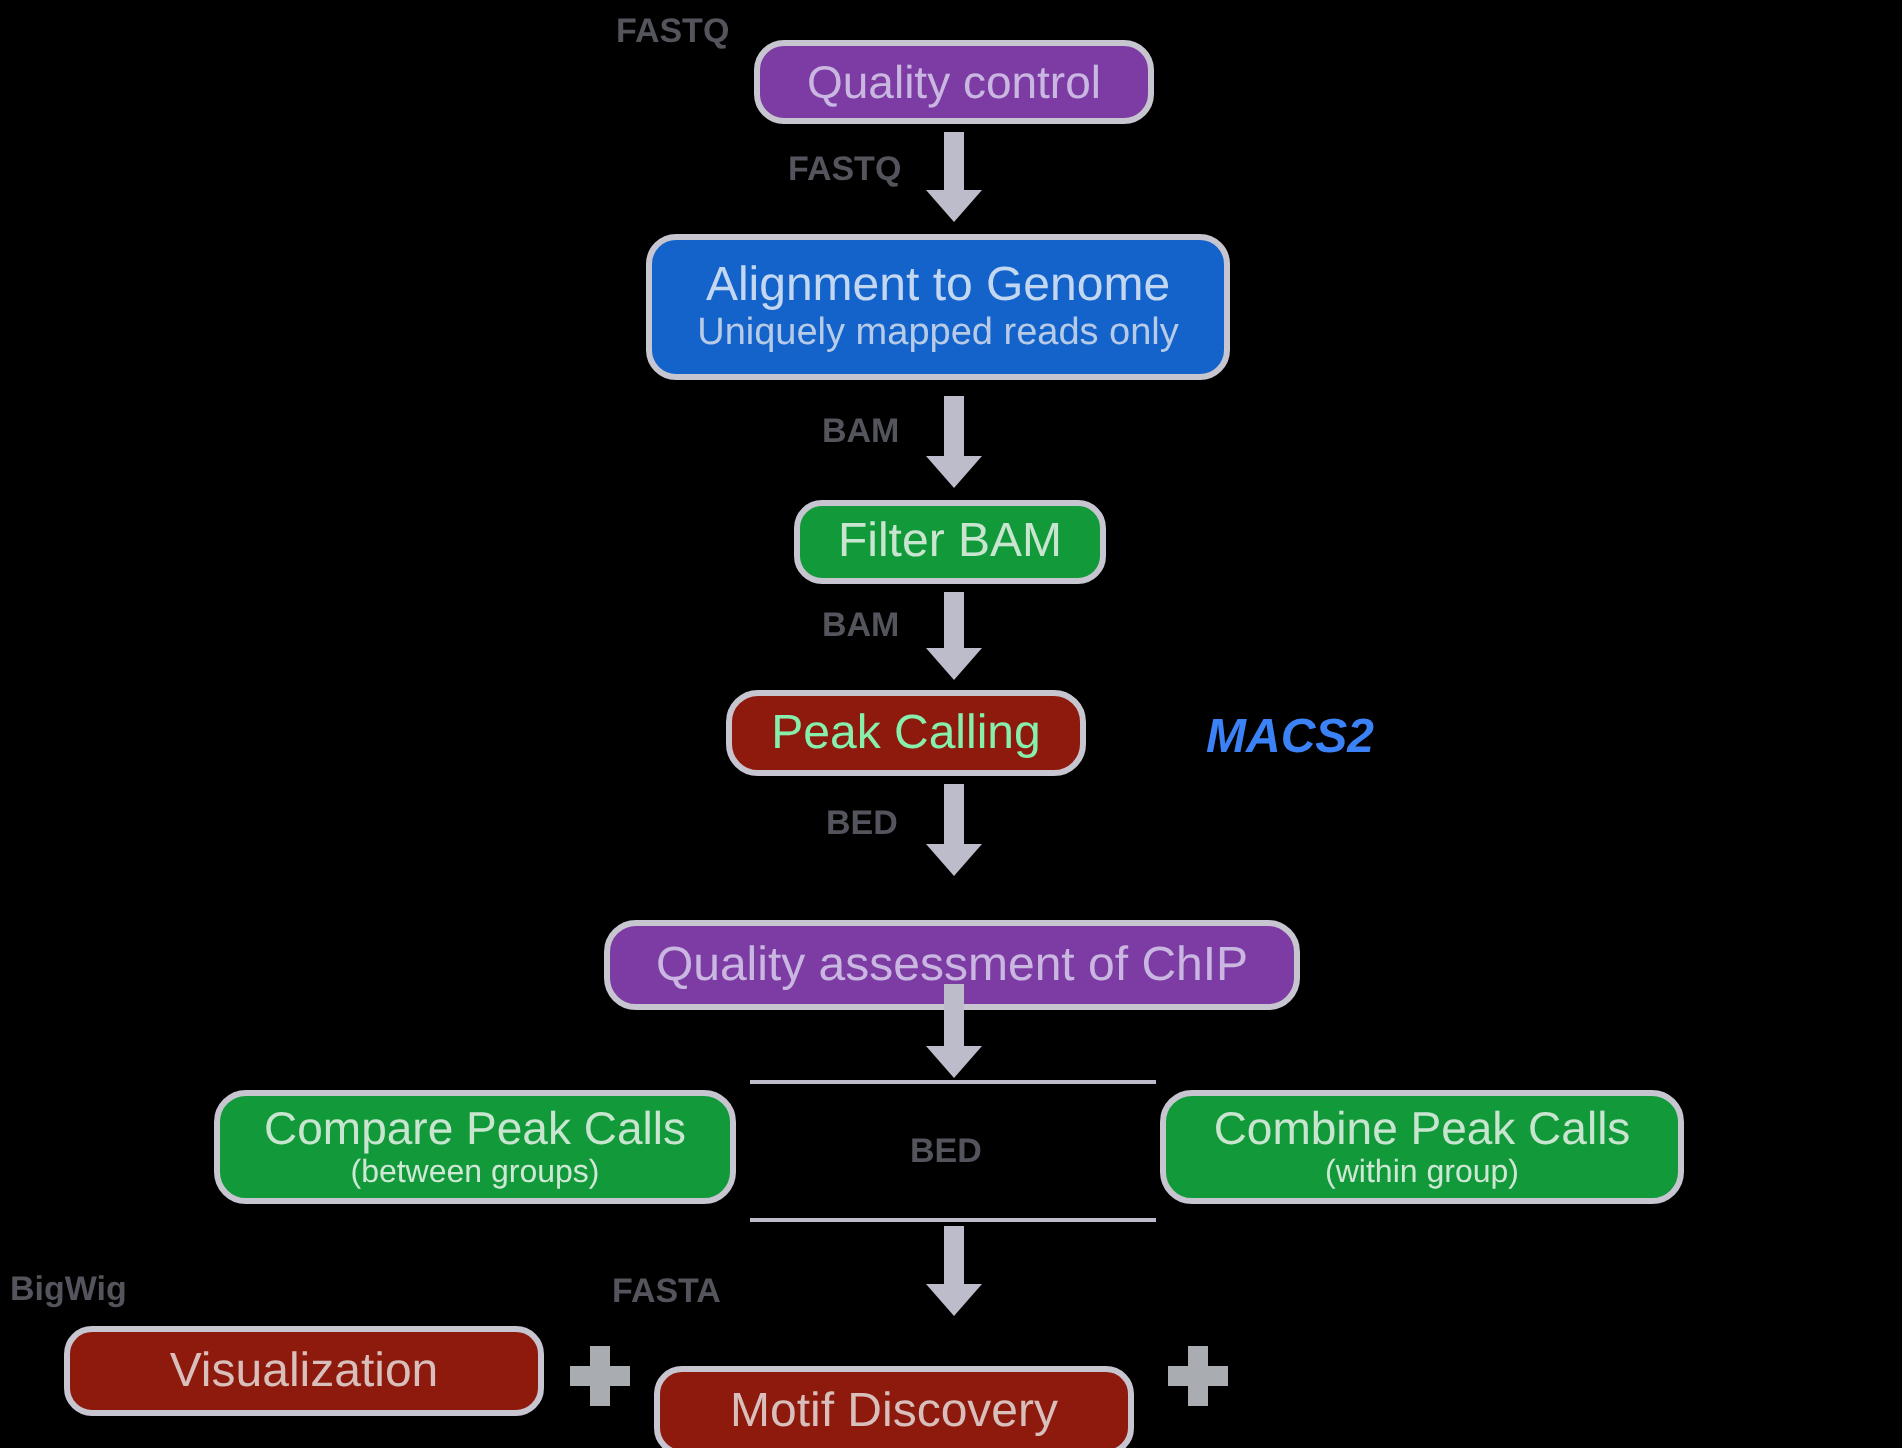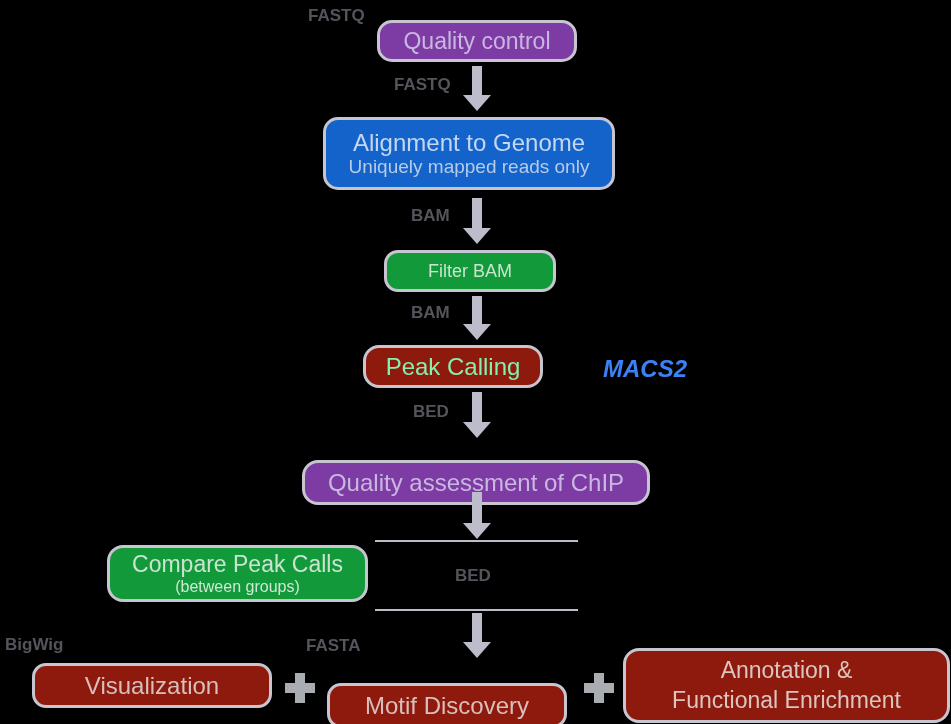--- a/index.html
+++ b/index.html
@@ -17,21 +17,21 @@
   .node .t1{white-space:nowrap;}
   .node .t2{white-space:nowrap;}
   .purple{background:#7d3ca3;color:#cab7e1;}
   .blue{background:#1463cb;color:#c4d7f0;}
   .green{background:#12993a;color:#c8e5cf;}
   .darkred{background:#8e1a0d;color:#d8bfbb;}
 
   .n-quality-control{left:377px;top:20px;width:200px;height:42px;font-size:23px;}
   .n-alignment{left:323px;top:117px;width:292px;height:73px;font-size:24px;}
   .n-alignment .t2{font-size:19px;color:#b7cbe7;}
-  .n-filter-bam{left:384px;top:250px;width:172px;height:42px;font-size:18px;border-radius:14px;}
+  .n-filter-bam{left:397px;top:250px;width:156px;height:42px;font-size:24px;border-radius:14px;}
   .n-peak-calling{left:363px;top:345px;width:180px;height:43px;font-size:24px;color:#86efac;border-radius:16px;}
   .n-quality-assessment{left:302px;top:460px;width:348px;height:45px;font-size:24px;border-radius:16px;}
   .n-compare{left:107px;top:545px;width:261px;height:57px;font-size:23px;border-radius:16px;}
   .n-combine{left:580px;top:545px;width:262px;height:57px;font-size:23px;border-radius:16px;}
   .n-compare .t2,.n-combine .t2{font-size:16px;color:#cfe8d5;}
   .n-visualization{left:32px;top:663px;width:240px;height:45px;font-size:24px;border-radius:14px;}
   .n-motif{left:327px;top:683px;width:240px;height:45px;font-size:24px;border-radius:14px;}
   .n-annotation{left:623px;top:648px;width:327px;height:75px;font-size:23px;line-height:1.3;border-radius:16px;color:#dcc5c1;}
 
   
@@ -130,20 +130,24 @@
 
   <div class="hline h1"></div>
   <span class="fmt l-bed-mid">BED</span>
   <div class="hline h2"></div>
 
   <div class="node green n-compare">
     <span class="t1">Compare Peak Calls</span>
     <span class="t2">(between groups)</span>
   </div>
 
+  <div class="node green n-combine">
+    <span class="t1">Combine Peak Calls</span>
+    <span class="t2">(within group)</span>
+  </div>
 
   <div class="arrow a6">
     <div class="shaft"></div>
     <div class="head"></div>
   </div>
 
   <span class="fmt l-bigwig">BigWig</span>
   <span class="fmt l-fasta">FASTA</span>
 
   <div class="node darkred n-visualization">
@@ -151,18 +155,14 @@
   </div>
 
   <div class="plus p1"></div>
 
   <div class="node darkred n-motif">
     <span class="t1">Motif Discovery</span>
   </div>
 
   <div class="plus p2"></div>
 
-  <div class="node darkred n-annotation">
-    <span class="t1">Annotation &amp;</span>
-    <span class="t1">Functional Enrichment</span>
-  </div>
 
 </div>
 
 </body></html>

